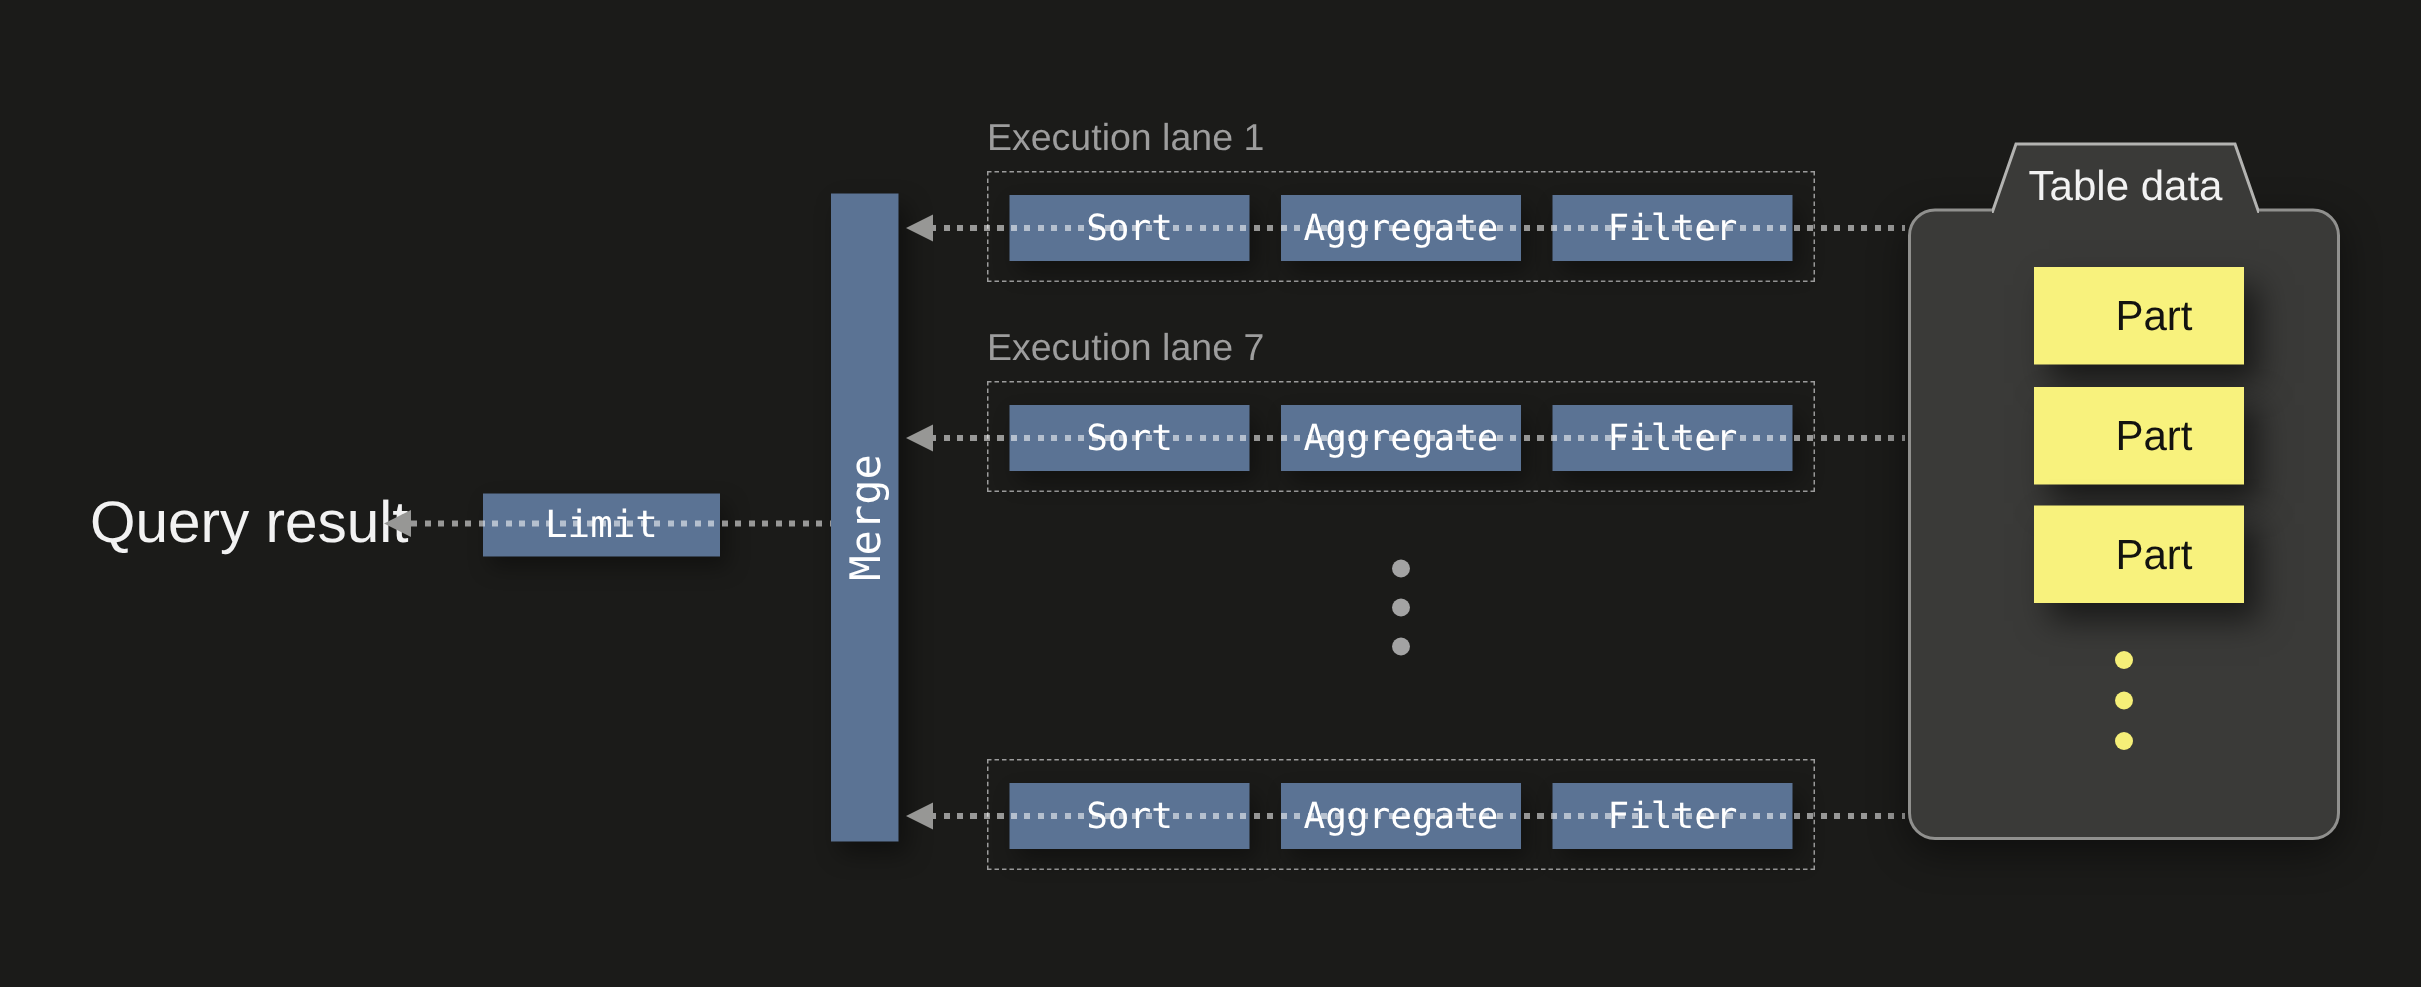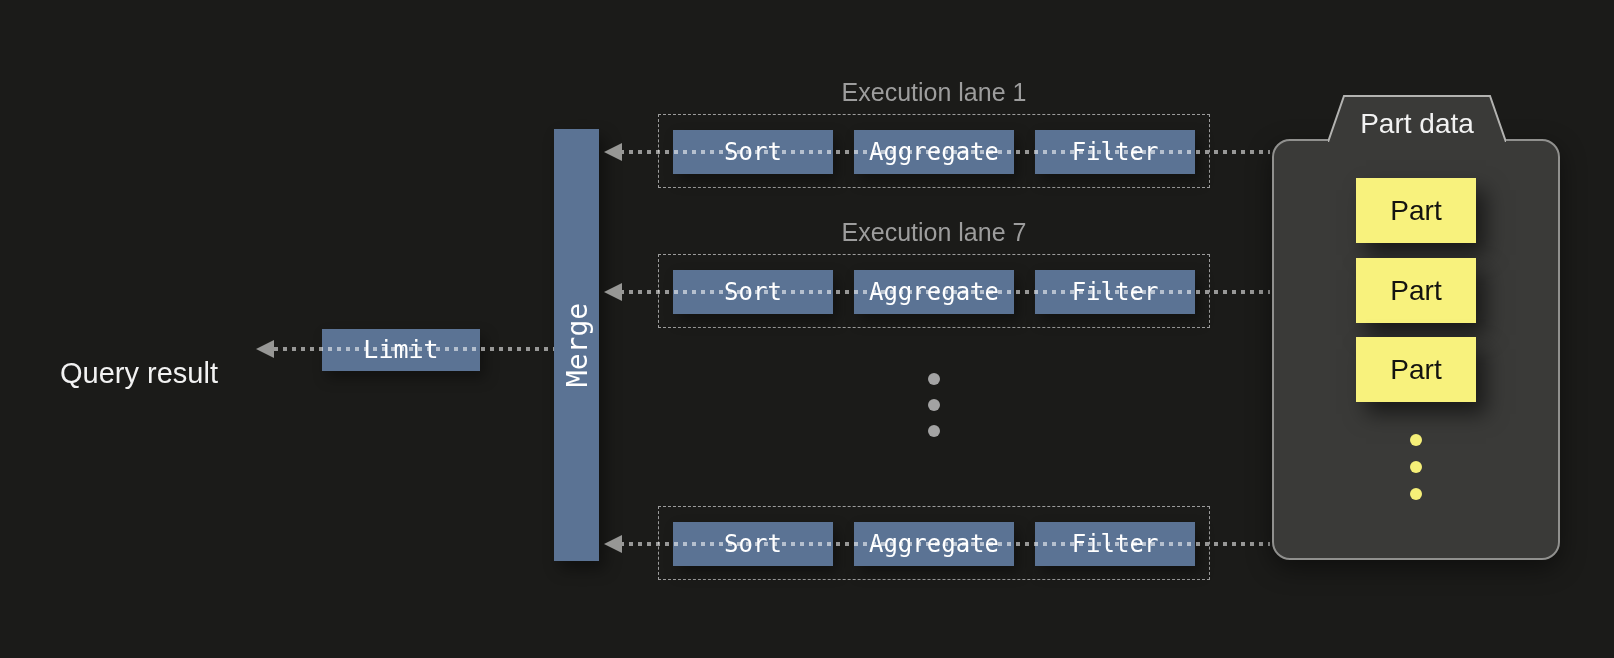--- a/index.html
+++ b/index.html
@@ -30,21 +30,21 @@
     border-right:18px solid #979795;
   }
   .bluebox{
     position:absolute;background:var(--node-blue);z-index:3;
     color:#fff;font-family:"DejaVu Sans Mono",monospace;
     text-align:center;box-shadow:5px 7px 14px rgba(0,0,0,.35);
   }
   
   .query-label{
     position:absolute;left:60px;top:333px;height:32px;line-height:32px;
-    font-size:29px;color:var(--text-white);z-index:2;margin-top:24px;
+    font-size:39px;color:var(--text-white);z-index:2;
   }
   .arrow-query{left:256px;top:340px;}
   .line-query{left:274px;top:347px;width:280px;}
   .limit-box{left:322px;top:329px;width:158px;height:42px;line-height:42px;font-size:25px;}
   
   .merge-bar{
     position:absolute;left:554px;top:129px;width:45px;height:432px;
     background:var(--node-blue);z-index:4;box-shadow:6px 8px 16px rgba(0,0,0,.4);
   }
   .merge-text{
@@ -52,21 +52,21 @@
     transform:translate(-50%,-50%) rotate(-90deg);
     color:#fff;font-family:"DejaVu Sans Mono",monospace;font-size:28px;white-space:nowrap;
   }
   
   .lane{position:absolute;left:604px;width:666px;height:122px;}
   .lane-1{top:77px;}
   .lane-2{top:217px;}
   .lane-n{top:469px;}
   .lane-title{
     position:absolute;left:54px;top:0;width:552px;height:30px;line-height:30px;
-    text-align:center;font-size:25px;color:var(--lane-title-gray);
+    font-size:25px;color:var(--lane-title-gray);
   }
   .lane-dashed{
     position:absolute;left:54px;top:37px;width:550px;height:72px;
     border:1px dashed rgba(200,200,200,.75);z-index:2;
   }
   .op-box{top:53px;width:160px;height:44px;line-height:44px;font-size:24px;}
   .op-sort{left:69px;}
   .op-aggregate{left:250px;}
   .op-filter{left:431px;}
   .lane-line{left:16px;top:73px;width:650px;}
@@ -81,21 +81,21 @@
     box-sizing:border-box;z-index:7;box-shadow:0 8px 26px rgba(0,0,0,.45);
   }
   .table-tab-svg{position:absolute;left:1328px;top:94px;width:178px;height:48px;z-index:8;}
   .table-title{
     position:absolute;left:1328px;top:107px;width:178px;height:34px;line-height:34px;
     text-align:center;font-size:28px;color:var(--text-white);z-index:9;
   }
   .part-box{
     position:absolute;left:1356px;width:120px;height:65px;line-height:65px;
     background:var(--part-yellow);color:#131310;text-align:center;font-size:28px;
-    z-index:8;box-shadow:10px 12px 20px rgba(0,0,0,.55);
+    z-index:8;box-shadow:10px 12px 20px rgba(0,0,0,.55);padding-left:20px;
   }
   .part-1{top:178px;}
   .part-2{top:258px;}
   .part-3{top:337px;}
   .table-dots{position:absolute;left:1410px;top:434px;width:12px;z-index:8;}
   .table-dots .dot{width:12px;height:12px;border-radius:50%;background:var(--dot-yellow);margin-bottom:15px;}
 </style>
 </head>
 <body>
 
@@ -143,21 +143,21 @@
     <div class="bluebox op-box op-filter">Filter</div>
     <div class="dotline lane-line"></div>
     <div class="arrow-left lane-arrow"></div>
   </div>
 
   <div class="table-body"></div>
   <svg class="table-tab-svg" viewBox="0 0 178 48" preserveAspectRatio="none">
     <path d="M0,48 L16,2 L162,2 L178,48 Z" fill="#3a3a38"></path>
     <path d="M0,48 L16,2 L162,2 L178,48" fill="none" stroke="#b3b3b1" stroke-width="2"></path>
   </svg>
-  <div class="table-title">Part data</div>
+  <div class="table-title">Table data</div>
   <div class="part-box part-1">Part</div>
   <div class="part-box part-2">Part</div>
   <div class="part-box part-3">Part</div>
   <div class="table-dots">
     <div class="dot"></div>
     <div class="dot"></div>
     <div class="dot"></div>
   </div>
 
 </div>

